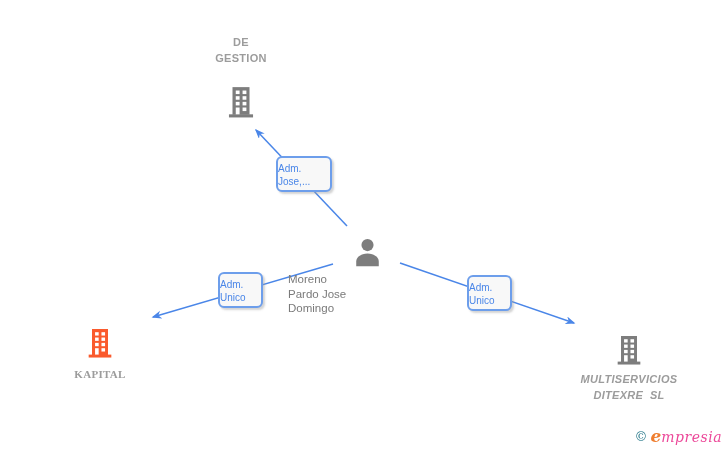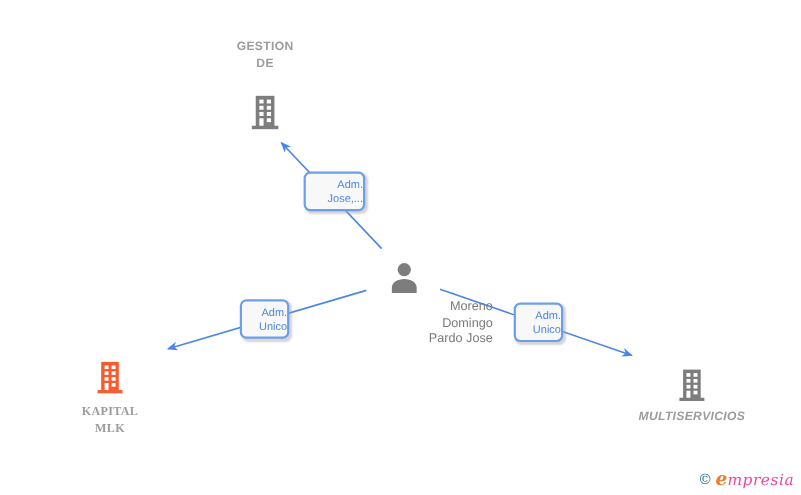--- a/index.html
+++ b/index.html
@@ -24,39 +24,39 @@
   .edge-label{
     position:absolute;
     box-sizing:border-box;
     background:#f8f8f8;
     border:2px solid #6d9eeb;
     border-radius:6px;
     box-shadow:2px 2px 2px rgba(160,160,160,0.45);
     color:#4a86e8;
     font-size:10px;
     line-height:13px;
-    text-align:right;
+    text-align:left;
     padding-top:4px;
   }
   .edge-label .lbl-line{display:block;}
   
   .node-icon{position:absolute;}
   .node-text{
     position:absolute;
     text-align:center;
     color:#9c9c9c;
     font-weight:bold;
     font-size:11px;
     line-height:16px;
     letter-spacing:0.3px;
   }
   .node-text .txt-line{display:block; white-space:pre;}
   .person-text{
     position:absolute;
-    text-align:right;
+    text-align:left;
     color:#7a7a7a;
     font-weight:normal;
     font-size:11.5px;
     line-height:14.5px;
   }
   .person-text .txt-line{display:block;}
   .icon-gray{fill:#7d7d7d;}
   .icon-orange{fill:#fa5a2d;}
   
   #watermark{
@@ -95,22 +95,22 @@
       <marker id="arrowhead" markerWidth="11" markerHeight="9" refX="8.5" refY="4" orient="auto" markerUnits="userSpaceOnUse">
         <path d="M0,0 L10,4 L0,8 L3,4 Z" fill="#4a86e8"></path>
       </marker>
     </defs>
     <line x1="347" y1="226" x2="256" y2="130" stroke="#4a86e8" stroke-width="1.5" marker-end="url(#arrowhead)"></line>
     <line x1="333" y1="264" x2="153" y2="317" stroke="#4a86e8" stroke-width="1.5" marker-end="url(#arrowhead)"></line>
     <line x1="400" y1="263" x2="574" y2="323" stroke="#4a86e8" stroke-width="1.5" marker-end="url(#arrowhead)"></line>
   </svg>
 
   <div class="node-text" style="left:141px; top:34px; width:200px;">
+    <span class="txt-line">DE</span>
     <span class="txt-line">GESTION</span>
-    <span class="txt-line">DE</span>
   </div>
   <div class="node-icon" style="left:224px; top:84px;">
     <svg width="34" height="36" viewBox="0 0 24 25" class="icon-gray">
       <rect x="3.5" y="21.2" width="17" height="2.2"></rect>
       <rect x="6" y="2" width="12" height="19.5"></rect>
       <g fill="#ffffff">
         <rect x="8.3" y="4.4" width="2.7" height="2.5"></rect>
         <rect x="13.1" y="4.4" width="2.7" height="2.5"></rect>
         <rect x="8.3" y="8.4" width="2.7" height="2.5"></rect>
         <rect x="13.1" y="8.4" width="2.7" height="2.5"></rect>
@@ -123,63 +123,63 @@
   </div>
 
   <div class="node-icon" style="left:351px; top:236px;">
     <svg width="33" height="33" viewBox="0 0 24 24" class="icon-gray">
       <circle cx="12" cy="6.6" r="4.4"></circle>
       <path d="M12 12.8 c-4.9 0 -8.2 2.6 -8.2 5.8 V22 h16.4 v-3.4 c0 -3.2 -3.3 -5.8 -8.2 -5.8 z"></path>
     </svg>
   </div>
   <div class="person-text" style="left:288px; top:272px; width:160px;">
     <span class="txt-line">Moreno</span>
+    <span class="txt-line">Pardo Jose</span>
     <span class="txt-line">Domingo</span>
-    <span class="txt-line">Pardo Jose</span>
   </div>
 
   <div class="node-icon" style="left:84px; top:326px;">
     <svg width="32" height="34" viewBox="0 0 24 25" class="icon-orange">
       <rect x="3.5" y="21.2" width="17" height="2.2"></rect>
       <rect x="6" y="2" width="12" height="19.5"></rect>
       <g fill="#ffffff">
         <rect x="8.3" y="4.4" width="2.7" height="2.5"></rect>
         <rect x="13.1" y="4.4" width="2.7" height="2.5"></rect>
         <rect x="8.3" y="8.4" width="2.7" height="2.5"></rect>
         <rect x="13.1" y="8.4" width="2.7" height="2.5"></rect>
         <rect x="8.3" y="12.4" width="2.7" height="2.5"></rect>
         <rect x="13.1" y="12.4" width="2.7" height="2.5"></rect>
         <rect x="8.3" y="16.4" width="2.7" height="4.8"></rect>
         <rect x="13.1" y="16.4" width="2.7" height="2.5"></rect>
       </g>
     </svg>
   </div>
   <div class="node-text" style="left:0px; top:366px; width:200px;font-family:Liberation Serif, serif;">
     <span class="txt-line">KAPITAL</span>
-    <span class="txt-line">MLK</span>
   </div>
 
   <div class="node-icon" style="left:613px; top:333px;">
     <svg width="32" height="34" viewBox="0 0 24 25" class="icon-gray">
       <rect x="3.5" y="21.2" width="17" height="2.2"></rect>
       <rect x="6" y="2" width="12" height="19.5"></rect>
       <g fill="#ffffff">
         <rect x="8.3" y="4.4" width="2.7" height="2.5"></rect>
         <rect x="13.1" y="4.4" width="2.7" height="2.5"></rect>
         <rect x="8.3" y="8.4" width="2.7" height="2.5"></rect>
         <rect x="13.1" y="8.4" width="2.7" height="2.5"></rect>
         <rect x="8.3" y="12.4" width="2.7" height="2.5"></rect>
         <rect x="13.1" y="12.4" width="2.7" height="2.5"></rect>
         <rect x="8.3" y="16.4" width="2.7" height="4.8"></rect>
         <rect x="13.1" y="16.4" width="2.7" height="2.5"></rect>
       </g>
     </svg>
   </div>
   <div class="node-text" style="left:529px; top:371px; width:200px;font-style:italic;">
     <span class="txt-line">MULTISERVICIOS</span>
+    <span class="txt-line">DITEXRE  SL</span>
   </div>
 
   <div class="edge-label" style="left:276px; top:156px; width:56px; height:36px;">
     <span class="lbl-line">Adm.</span>
     <span class="lbl-line">Jose,...</span>
   </div>
   <div class="edge-label" style="left:218px; top:272px; width:45px; height:36px;">
     <span class="lbl-line">Adm.</span>
     <span class="lbl-line">Unico</span>
   </div>

